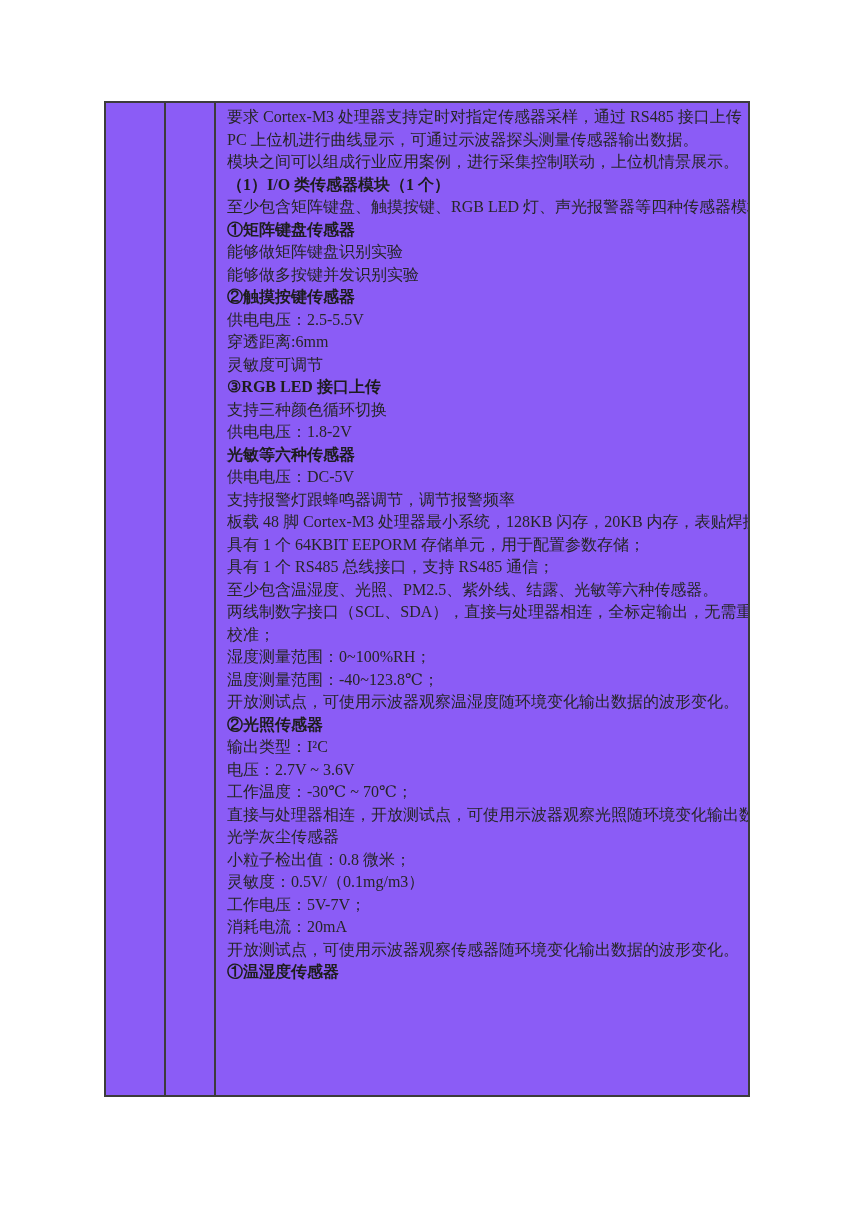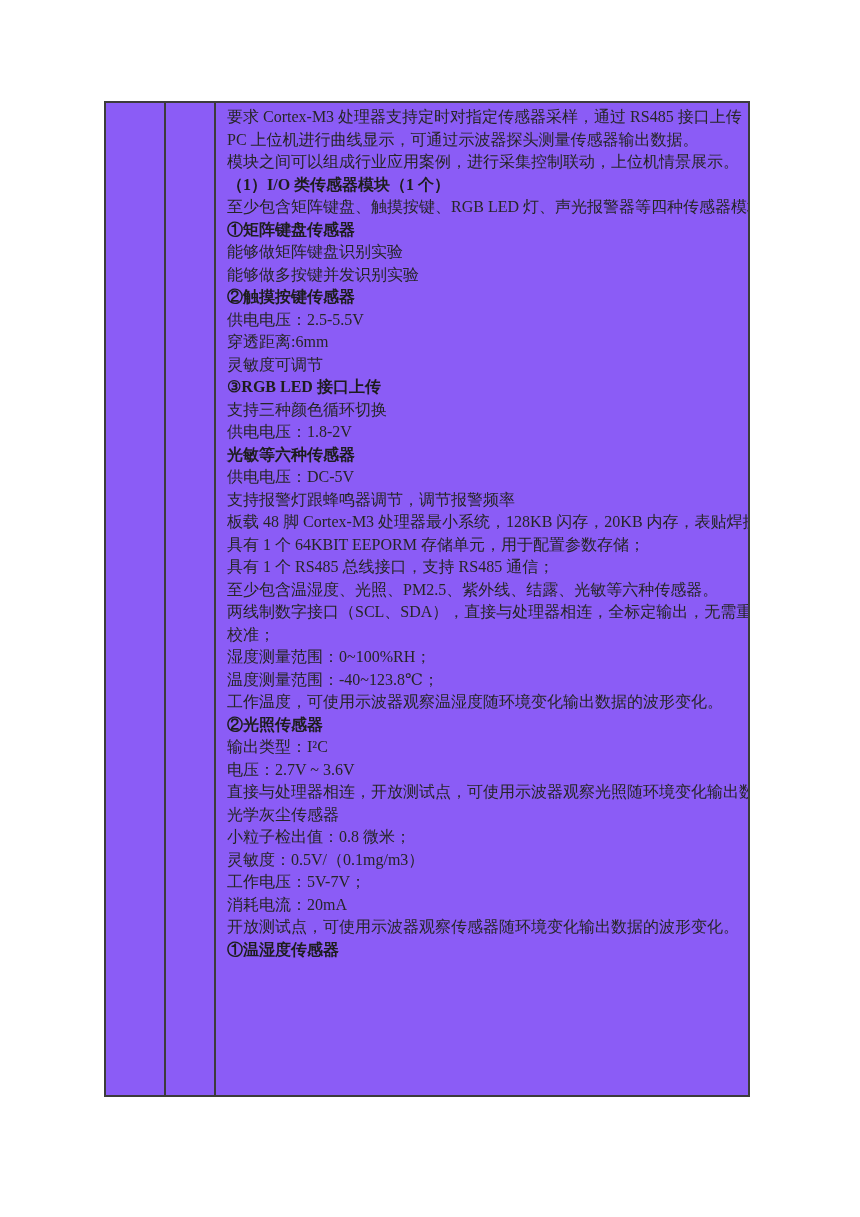--- a/index.html
+++ b/index.html
@@ -82,24 +82,25 @@
         <div class="line">供电电压：DC-5V</div>
         <div class="line">支持报警灯跟蜂鸣器调节，调节报警频率</div>
         <div class="line">板载 48 脚 Cortex-M3 处理器最小系统，128KB 闪存，20KB 内存，表贴焊接；</div>
         <div class="line">具有 1 个 64KBIT EEPORM 存储单元，用于配置参数存储；</div>
         <div class="line">具有 1 个 RS485 总线接口，支持 RS485 通信；</div>
         <div class="line">至少包含温湿度、光照、PM2.5、紫外线、结露、光敏等六种传感器。</div>
         <div class="line">两线制数字接口（SCL、SDA），直接与处理器相连，全标定输出，无需重新</div>
         <div class="line">校准；</div>
         <div class="line">湿度测量范围：0~100%RH；</div>
         <div class="line">温度测量范围：-40~123.8℃；</div>
-        <div class="line">工作温度，可使用示波器观察温湿度随环境变化输出数据的波形变化。</div>
+        <div class="line">开放测试点，可使用示波器观察温湿度随环境变化输出数据的波形变化。</div>
         <div class="line bold">②光照传感器</div>
         <div class="line">输出类型：I²C</div>
         <div class="line">电压：2.7V ~ 3.6V</div>
+        <div class="line">工作温度：-30℃ ~ 70℃；</div>
         <div class="line">直接与处理器相连，开放测试点，可使用示波器观察光照随环境变化输出数</div>
         <div class="line">光学灰尘传感器</div>
         <div class="line">小粒子检出值：0.8 微米；</div>
         <div class="line">灵敏度：0.5V/（0.1mg/m3）</div>
         <div class="line">工作电压：5V-7V；</div>
         <div class="line">消耗电流：20mA</div>
         <div class="line">开放测试点，可使用示波器观察传感器随环境变化输出数据的波形变化。</div>
         <div class="line bold">①温湿度传感器</div>
       </div>
   </div>

